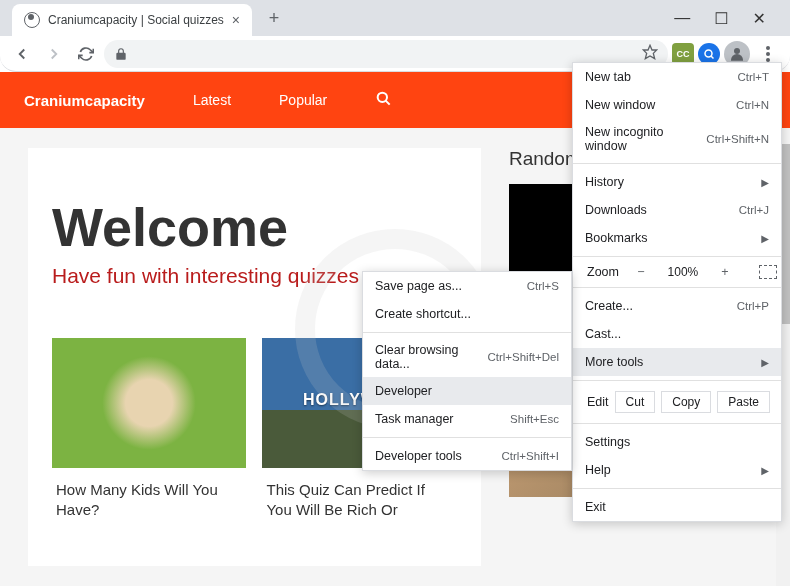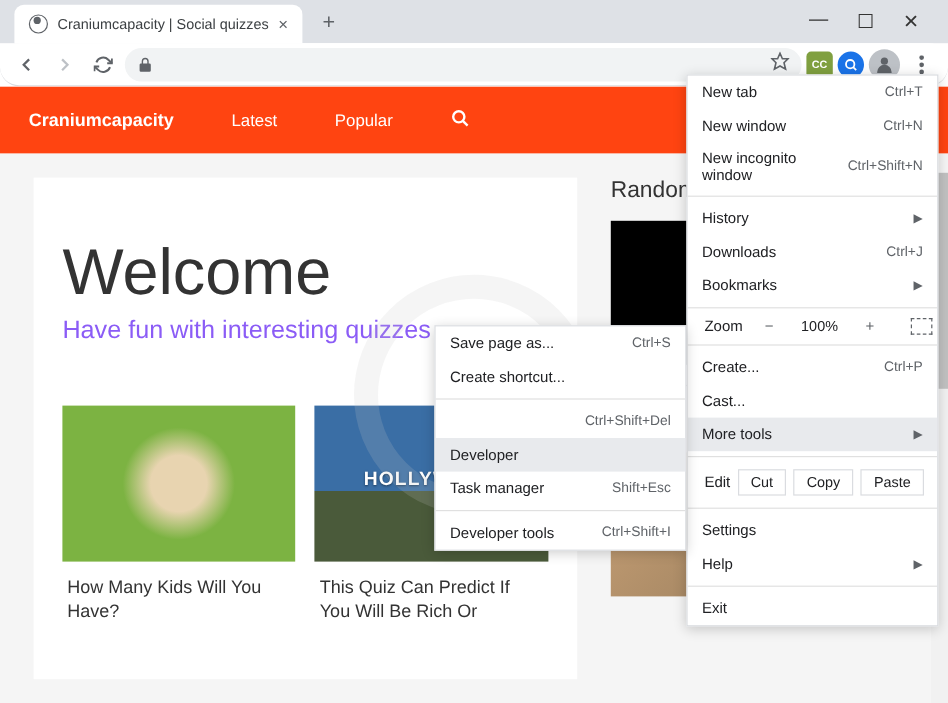--- a/index.html
+++ b/index.html
@@ -29,22 +29,22 @@
     
     .content { height: 514px; overflow: hidden; position: relative; }
     .navbar { height: 56px; background: #ff4411; display: flex; align-items: center; padding: 0 24px; gap: 0; }
     .brand { color: #fff; font-weight: bold; font-size: 15px; padding-right: 24px; }
     .navitem { color: #fff; font-size: 14px; padding: 0 24px; height: 56px; display: flex; align-items: center; }
     .search-nav { padding: 0 24px; color: #fff; }
     
     .page-body { padding: 20px 28px; background: #f5f5f5; height: 458px; display: flex; gap: 28px; }
     .main-col { flex: 1.6; background: #fff; padding: 24px; }
     .side-col { flex: 1; }
-    .welcome-title { font-size: 54px; font-weight: 400; color: #333; margin: 24px 0 6px; }
-    .welcome-sub { font-size: 21px; color: #8b5cf6; font-weight: 300; margin-bottom: 24px; }
+    .welcome-title { font-size: 54px; font-weight: 700; color: #333; margin: 24px 0 6px; }
+    .welcome-sub { font-size: 21px; color: #b91c1c; font-weight: 300; margin-bottom: 24px; }
     
     .cards { display: flex; gap: 16px; margin-top: 50px; }
     .card { flex: 1; background: #fff; }
     .card-img { width: 100%; height: 130px; background: #888; position: relative; }
     .family-img { background: radial-gradient(circle at center, #e8d4b0 20%, #7cb342 40%); }
     .hollywood-img { background: linear-gradient(#3a6ea5 0%, #3a6ea5 55%, #4a5a3a 55%); position: relative; }
     .hollywood-sign { position: absolute; top: 48%; left: 50%; transform: translate(-50%,-50%); color: #fff; font-weight: bold; font-size: 16px; letter-spacing: 1px; text-shadow: 0 1px 2px rgba(0,0,0,.5); }
     .card-title { font-size: 15px; color: #333; padding: 12px 4px; line-height: 1.35; }
     
     .side-title { font-size: 19px; color: #333; margin-bottom: 14px; font-weight: 400; }
@@ -263,20 +263,21 @@
 <div class="menu menu-sub">
   <div class="menu-item">
       <span>Save page as...</span>
       <span class="shortcut">Ctrl+S</span>
     </div>
   <div class="menu-item">
       <span>Create shortcut...</span>
     </div>
   <div class="menu-sep"></div>
   <div class="menu-item">
+      <span>Clear browsing data...</span>
       <span class="shortcut">Ctrl+Shift+Del</span>
     </div>
   <div class="menu-item hover">
       <span>Developer</span>
     </div>
   <div class="menu-item">
       <span>Task manager</span>
       <span class="shortcut">Shift+Esc</span>
     </div>
   <div class="menu-sep"></div>

